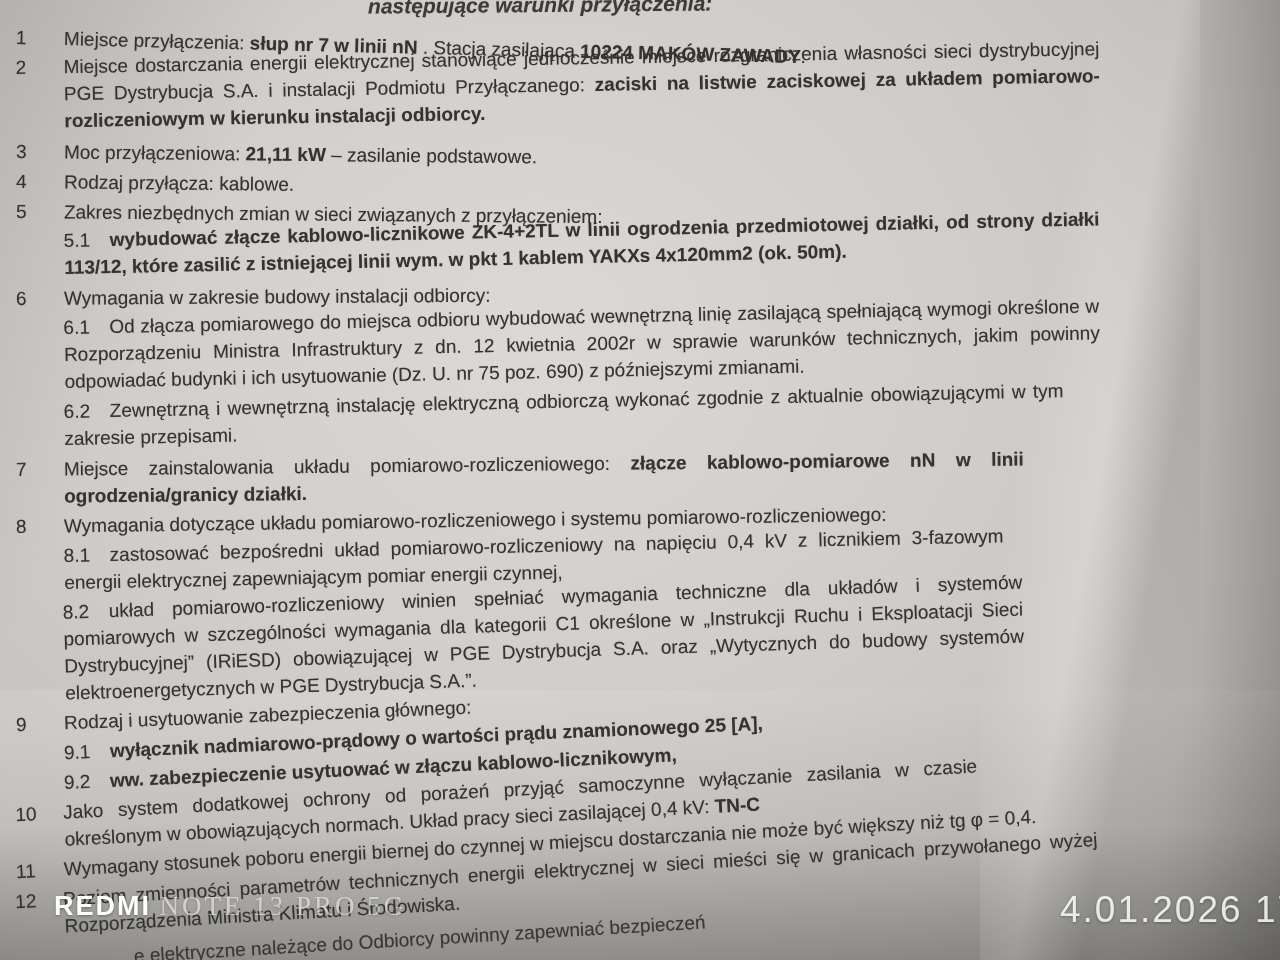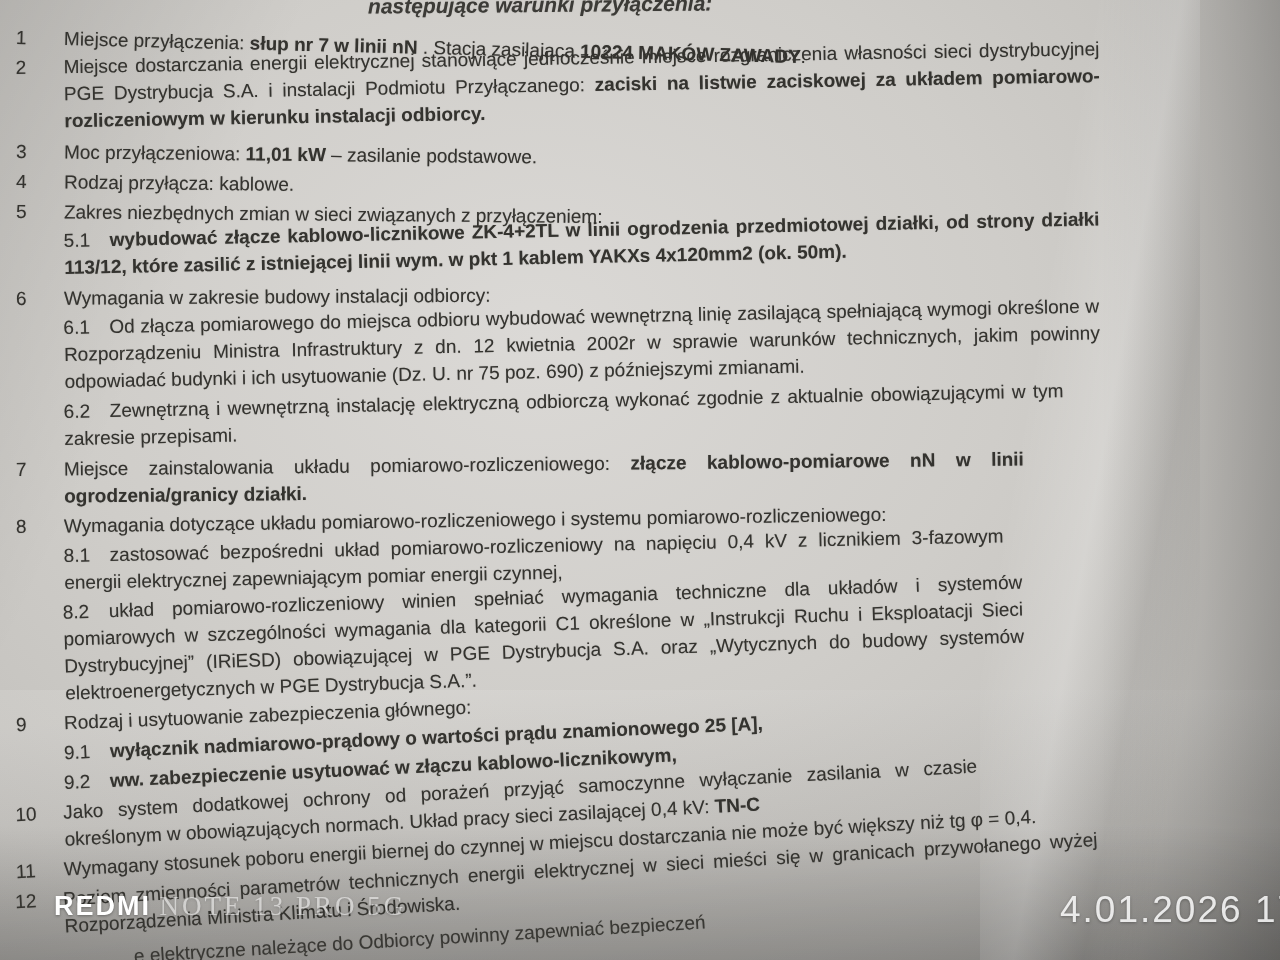--- a/index.html
+++ b/index.html
@@ -88,21 +88,21 @@
 
 <div id="photo">
   <div class="crease1"></div>
   <div class="crease2"></div>
 
   <div id="doc">
     <div class="intro">następujące warunki przyłączenia:</div>
     <div id="items">
         <div class="item lvl1 k-1"><span class="num">1</span><span>Miejsce przyłączenia: </span><span class="b">słup nr 7 w linii nN</span><span> . Stacja zasilająca </span><span class="b">10224 MAKÓW ZAWADY</span><span>.</span></div>
         <div class="item lvl1 k-2"><span class="num">2</span><span>Miejsce dostarczania energii elektrycznej stanowiące jednocześnie miejsce rozgraniczenia własności sieci dystrybucyjnej PGE Dystrybucja S.A. i instalacji Podmiotu Przyłączanego: </span><span class="b">zaciski na listwie zaciskowej za układem pomiarowo-rozliczeniowym w kierunku instalacji odbiorcy.</span></div>
-        <div class="item lvl1 k-3"><span class="num">3</span><span>Moc przyłączeniowa: </span><span class="b">11,01 kW</span><span> – zasilanie podstawowe.</span></div>
+        <div class="item lvl1 k-3"><span class="num">3</span><span>Moc przyłączeniowa: </span><span class="b">21,11 kW</span><span> – zasilanie podstawowe.</span></div>
         <div class="item lvl1 k-4"><span class="num">4</span><span>Rodzaj przyłącza: kablowe.</span></div>
         <div class="item lvl1 k-5"><span class="num">5</span><span>Zakres niezbędnych zmian w sieci związanych z przyłączeniem:</span></div>
         <div class="item lvl2 k-5-1"><span class="num">5.1</span><span class="b">wybudować złącze kablowo-licznikowe ZK-4+2TL w linii ogrodzenia przedmiotowej działki, od strony działki 113/12, które zasilić z istniejącej linii wym. w pkt 1 kablem YAKXs 4x120mm2 (ok. 50m).</span></div>
         <div class="item lvl1 k-6"><span class="num">6</span><span>Wymagania w zakresie budowy instalacji odbiorcy:</span></div>
         <div class="item lvl2 k-6-1"><span class="num">6.1</span><span>Od złącza pomiarowego do miejsca odbioru wybudować wewnętrzną linię zasilającą spełniającą wymogi określone w Rozporządzeniu Ministra Infrastruktury z dn. 12 kwietnia 2002r w sprawie warunków technicznych, jakim powinny odpowiadać budynki i ich usytuowanie (Dz. U. nr 75 poz. 690) z późniejszymi zmianami.</span></div>
         <div class="item lvl2 k-6-2"><span class="num">6.2</span><span>Zewnętrzną i wewnętrzną instalację elektryczną odbiorczą wykonać zgodnie z aktualnie obowiązującymi w tym zakresie przepisami.</span></div>
         <div class="item lvl1 k-7"><span class="num">7</span><span>Miejsce zainstalowania układu pomiarowo-rozliczeniowego: </span><span class="b">złącze kablowo-pomiarowe nN w linii ogrodzenia/granicy działki.</span></div>
         <div class="item lvl1 k-8"><span class="num">8</span><span>Wymagania dotyczące układu pomiarowo-rozliczeniowego i systemu pomiarowo-rozliczeniowego:</span></div>
         <div class="item lvl2 k-8-1"><span class="num">8.1</span><span>zastosować bezpośredni układ pomiarowo-rozliczeniowy na napięciu 0,4 kV z licznikiem 3-fazowym energii elektrycznej zapewniającym pomiar energii czynnej,</span></div>
         <div class="item lvl2 k-8-2"><span class="num">8.2</span><span>układ pomiarowo-rozliczeniowy winien spełniać wymagania techniczne dla układów i systemów pomiarowych w szczególności wymagania dla kategorii C1 określone w „Instrukcji Ruchu i Eksploatacji Sieci Dystrybucyjnej” (IRiESD) obowiązującej w PGE Dystrybucja S.A. oraz „Wytycznych do budowy systemów elektroenergetycznych w PGE Dystrybucja S.A.”.</span></div>

